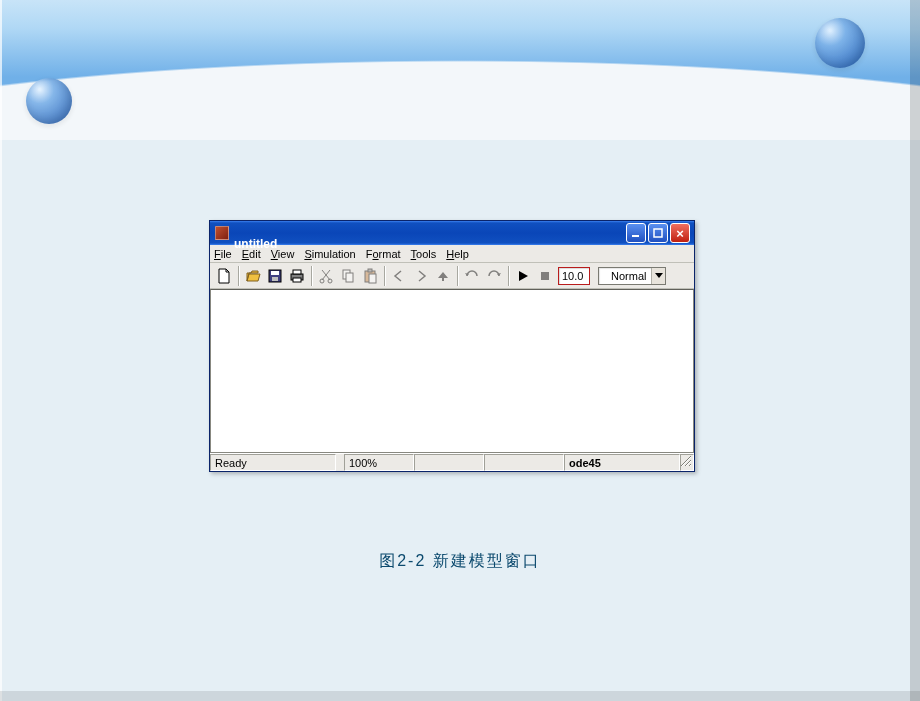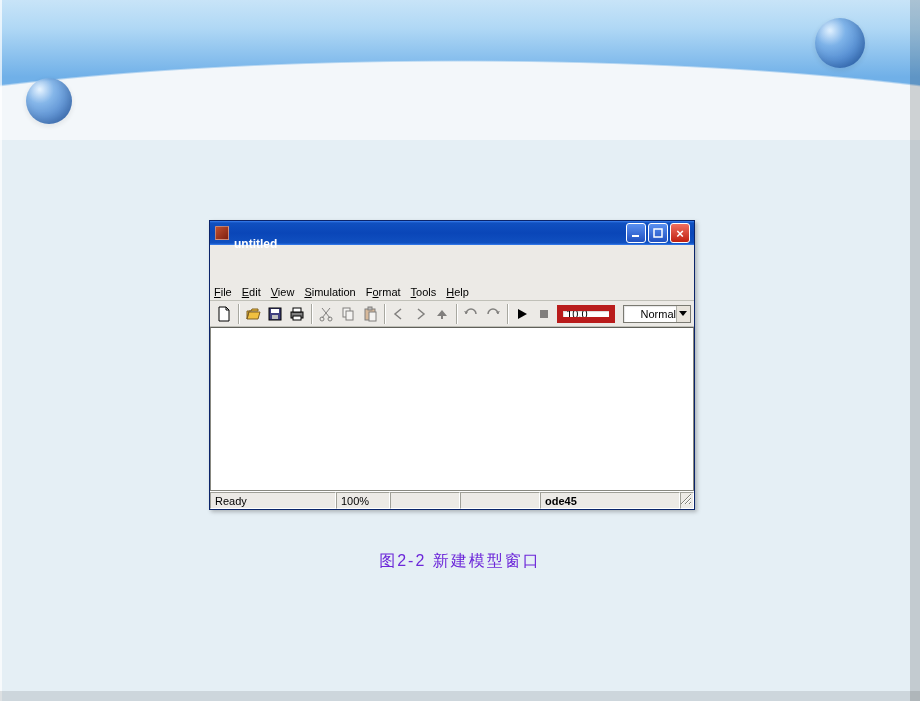--- a/index.html
+++ b/index.html
@@ -33,21 +33,21 @@
   .sphere-right { width: 50px; height: 50px; top: 18px; right: 55px; opacity:0.9;}
   .side-shadow { position:absolute; right:0; top:0; bottom:0; width:10px; background: rgba(0,0,0,0.15); }
   .side-shadow-l { position:absolute; left:0; top:0; bottom:0; width:2px; background: rgba(255,255,255,0.7); }
   .bottom-shadow { position:absolute; left:0; right:0; bottom:0; height:10px; background: rgba(0,0,0,0.1);}
 
   .caption {
     position: absolute;
     top: 551px;
     width: 100%;
     text-align: center;
-    color: #6d28d9;
+    color: #0c4a6e;
     font-size: 16px;
     letter-spacing: 2px;
   }
 
   
   .window {
     position: absolute;
     left: 209px;
     top: 220px;
     width: 486px;
@@ -93,21 +93,20 @@
   .menubar {
     height: 18px;
     background: #eceae6;
     border-bottom: 1px solid #c0c0b8;
     display: flex;
     align-items: center;
     padding: 0 4px;
     color: #000;
     font-size: 11px;
     gap: 10px;
-    margin-top: 38px;
   }
   .menu-item { cursor: default; }
   .menu-item u { text-decoration: underline; }
 
   .toolbar {
     height: 26px;
     background: #eceae6;
     border-bottom: 1px solid #c0c0b8;
     display: flex;
     align-items: center;
@@ -122,36 +121,36 @@
     color: #000;
   }
   .tb-btn.disabled { opacity: 0.45; }
   .tb-sep {
     width: 1px; height: 20px;
     background: #a8a8a0;
     margin: 0 3px;
     box-shadow: 1px 0 0 #fff;
   }
   .tb-input {
-    width: 58px; height: 18px;
-    border: 6px solid #b91c1c;
+    width: 32px; height: 18px;
+    border: 1px solid #b91c1c;
     background: #fff;
     font-size: 11px;
     padding: 0 3px;
     box-shadow: inset 1px 1px 1px rgba(0,0,0,0.15);
     margin-left: 2px;
   }
   .tb-select {
     width: 68px; height: 18px;
     border: 1px solid #7a7a72;
     background: #fff;
     font-size: 11px;
     display: flex;
     align-items: center;
-    justify-content: flex-end;
+    justify-content: space-between;
     padding-left: 12px;
     margin-left: 8px;
     box-shadow: inset 1px 1px 1px rgba(0,0,0,0.1);
   }
   .tb-select-arrow {
     width: 14px; height: 16px;
     background: #e8e4dc;
     border-left: 1px solid #b0b0a8;
     display:flex; align-items:center; justify-content:center;
   }
@@ -177,21 +176,21 @@
     height: 100%;
     border: 1px solid #888880;
     border-top-color: #a0a098;
     border-left-color: #a0a098;
     border-right-color: #fff;
     border-bottom-color: #fff;
     padding: 1px 4px;
     display:flex;
     align-items:center;
   }
-  .sp1{width:126px;} .sp2{width:54px;} .sp3{width:70px;} .sp4{width:80px;} .sp5{flex:1;font-weight:bold;}
+  .sp1{width:126px;} .sp2{width:70px;margin-left:8px;} .sp3{width:70px;} .sp4{width:80px;} .sp5{flex:1;font-weight:bold;}
   .grip {
     width:14px;
     position:relative;
     border: 1px solid #888880;
     border-top-color: #a0a098;
     border-left-color: #a0a098;
     border-right-color: #fff;
     border-bottom-color: #fff;
   }
 </style>

